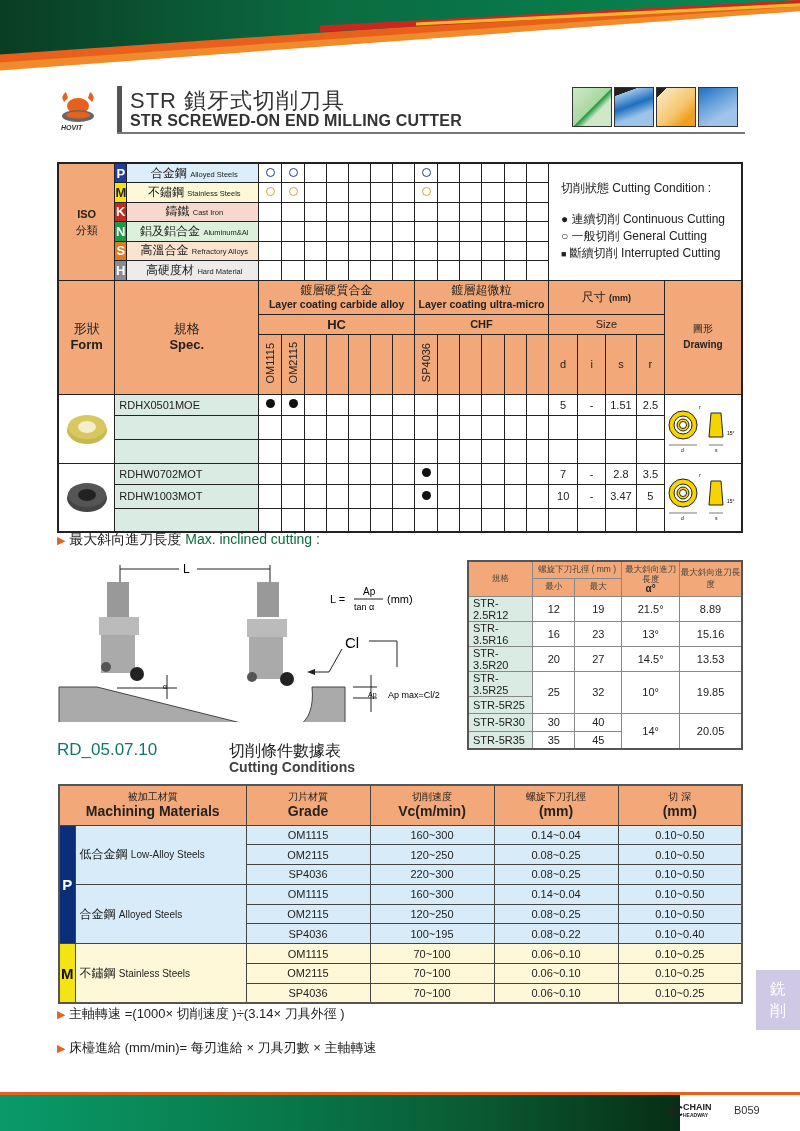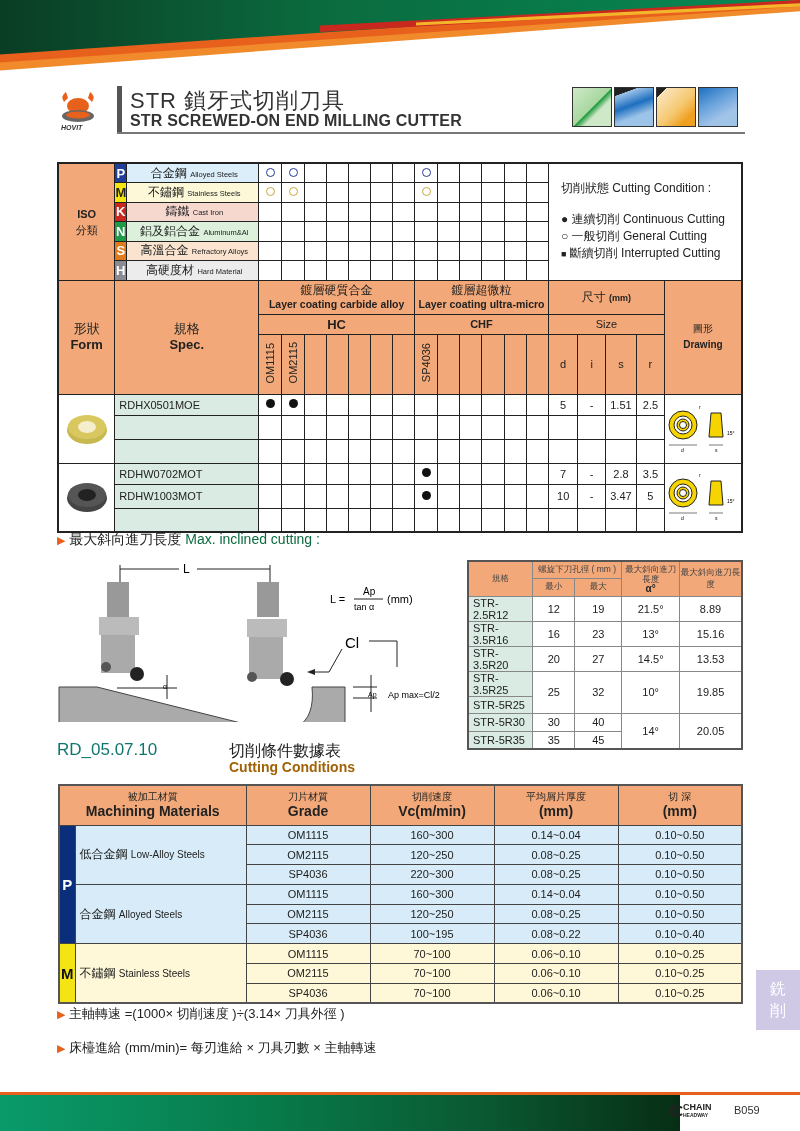--- a/index.html
+++ b/index.html
@@ -39,21 +39,21 @@
 .sec-head{position:absolute;font-size:14px;color:#222}
 .sec-head .arrow{color:#e8611c;font-size:11px}
 .sec-head .en{color:#0b6b3f}
 #incl{position:absolute;left:467px;top:560px;width:276px;font-size:11px;border:2px solid #555}
 #incl td{text-align:center;height:17.5px;border-color:#888}
 #incl .sp{background:#d9ebe3;text-align:left;padding-left:4px}
 #incl .hd{background:#f2a878;font-size:8.5px;color:#444}
 
 .rd{position:absolute;left:57px;top:740px;font-size:17px;font-weight:normal;color:#0f766e}
 .cc-zh{position:absolute;left:229px;top:741px;font-size:16px;color:#222}
-.cc-en{position:absolute;left:229px;top:759px;font-size:14px;font-weight:bold;color:#a16207}
+.cc-en{position:absolute;left:229px;top:759px;font-size:14px;font-weight:bold;color:#404040}
 #cc{position:absolute;left:58px;top:784px;width:685px;font-size:11px;border:2px solid #555}
 #cc td{text-align:center;height:19.8px;border-color:#444}
 #cc .hd{background:#f2a878;font-size:10px;height:40px;line-height:14px}
 #cc .hd b{font-size:14px}
 .blue{background:#d7ecf8}
 .cream{background:#fef8d8}
 .bar-p{background:#0b2e7a;color:#fff;font-weight:bold;font-size:15px;width:16px}
 .bar-m{background:#f5e413;color:#111;font-weight:bold;font-size:15px;width:16px}
 .matname{text-align:left !important;padding-left:4px;font-size:12px}
 .matname small{font-size:10px}
@@ -516,21 +516,21 @@
 <div class="rd">RD_05.07.10</div>
 <div class="cc-zh">切削條件數據表</div>
 <div class="cc-en">Cutting Conditions</div>
 
 <table id="cc">
   <tbody id="cc-body">
       <tr>
         <td class="hd" colspan="2" style="width:186px"><span>被加工材質</span><br><b>Machining Materials</b></td>
         <td class="hd"><span>刀片材質</span><br><b>Grade</b></td>
         <td class="hd"><span>切削速度</span><br><b>Vc(m/min)</b></td>
-        <td class="hd"><span>平均屑片厚度</span><br><b>(mm)</b></td>
+        <td class="hd"><span>螺旋下刀孔徑</span><br><b>(mm)</b></td>
         <td class="hd"><span>切 深</span><br><b>(mm)</b></td>
       </tr>
       <tr class="blue">
         <td rowspan="6" class="bar-p">P</td>
         <td rowspan="3" class="matname"><span>低合金鋼</span> <small>Low-Alloy Steels</small></td>
         <td style="width:124px">OM1115</td>
         <td style="width:124px">160~300</td>
         <td style="width:124px">0.14~0.04</td>
         <td style="width:124px">0.10~0.50</td>
       </tr>

